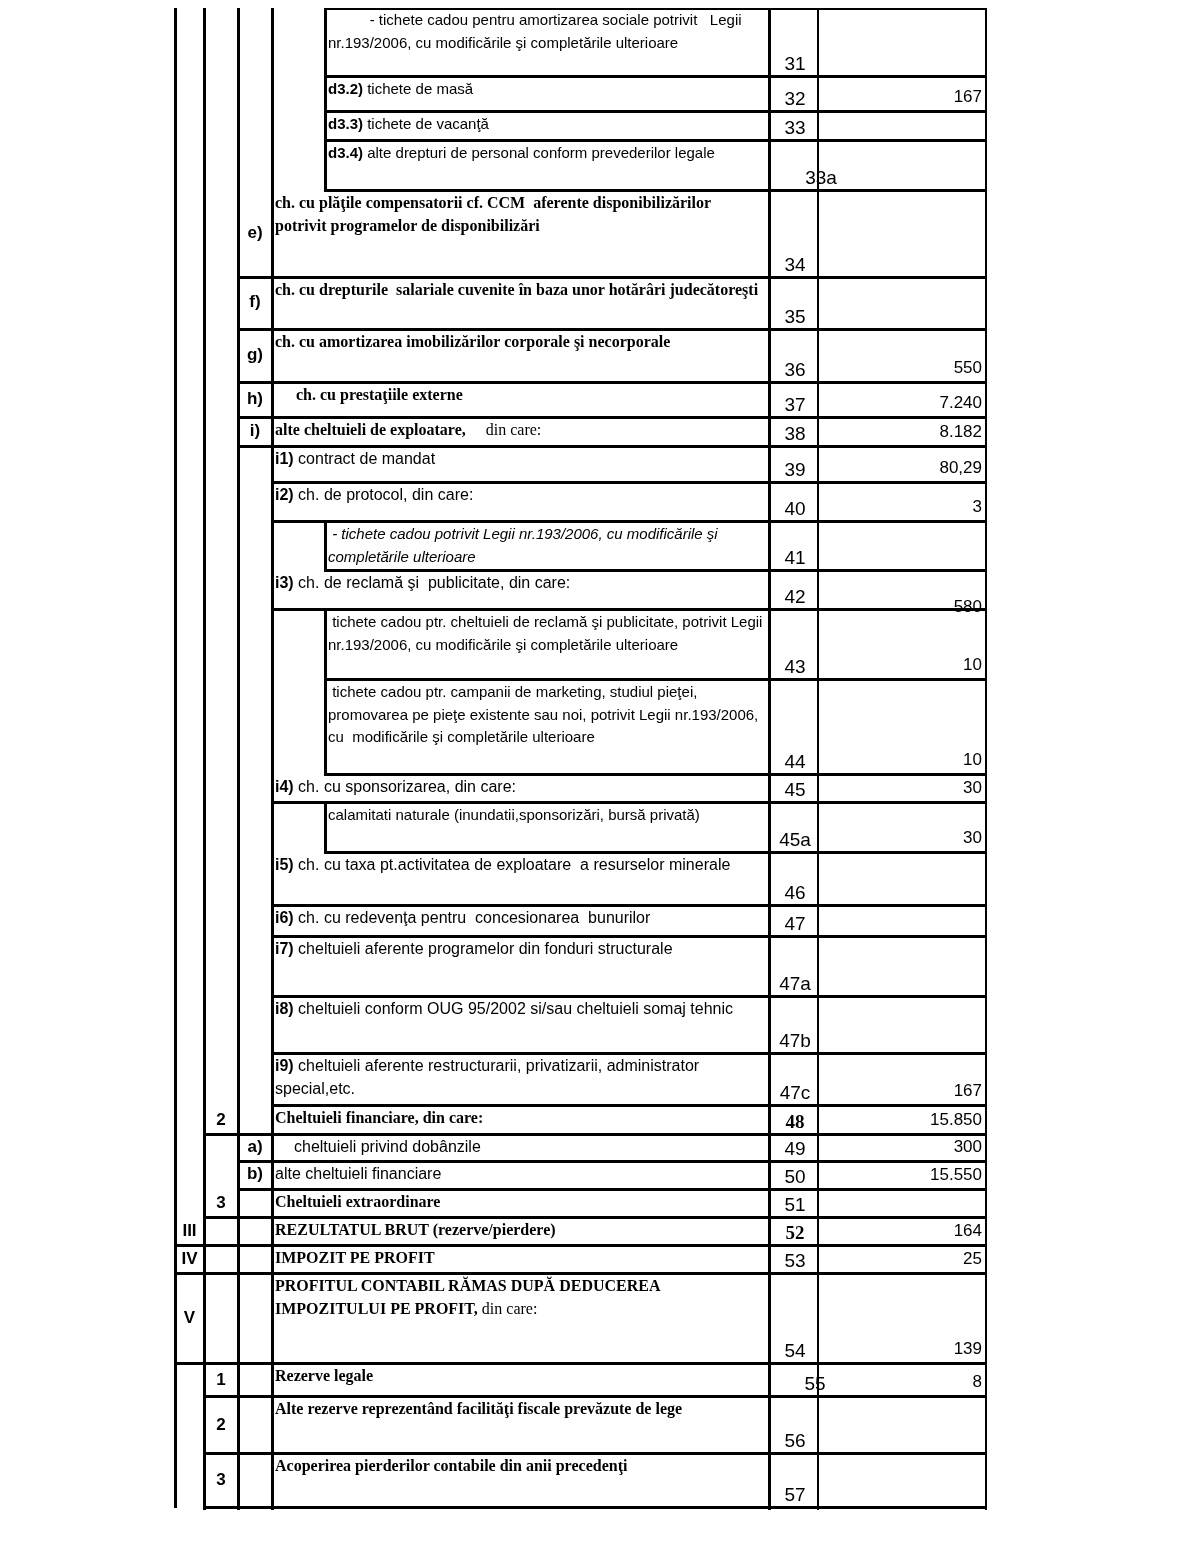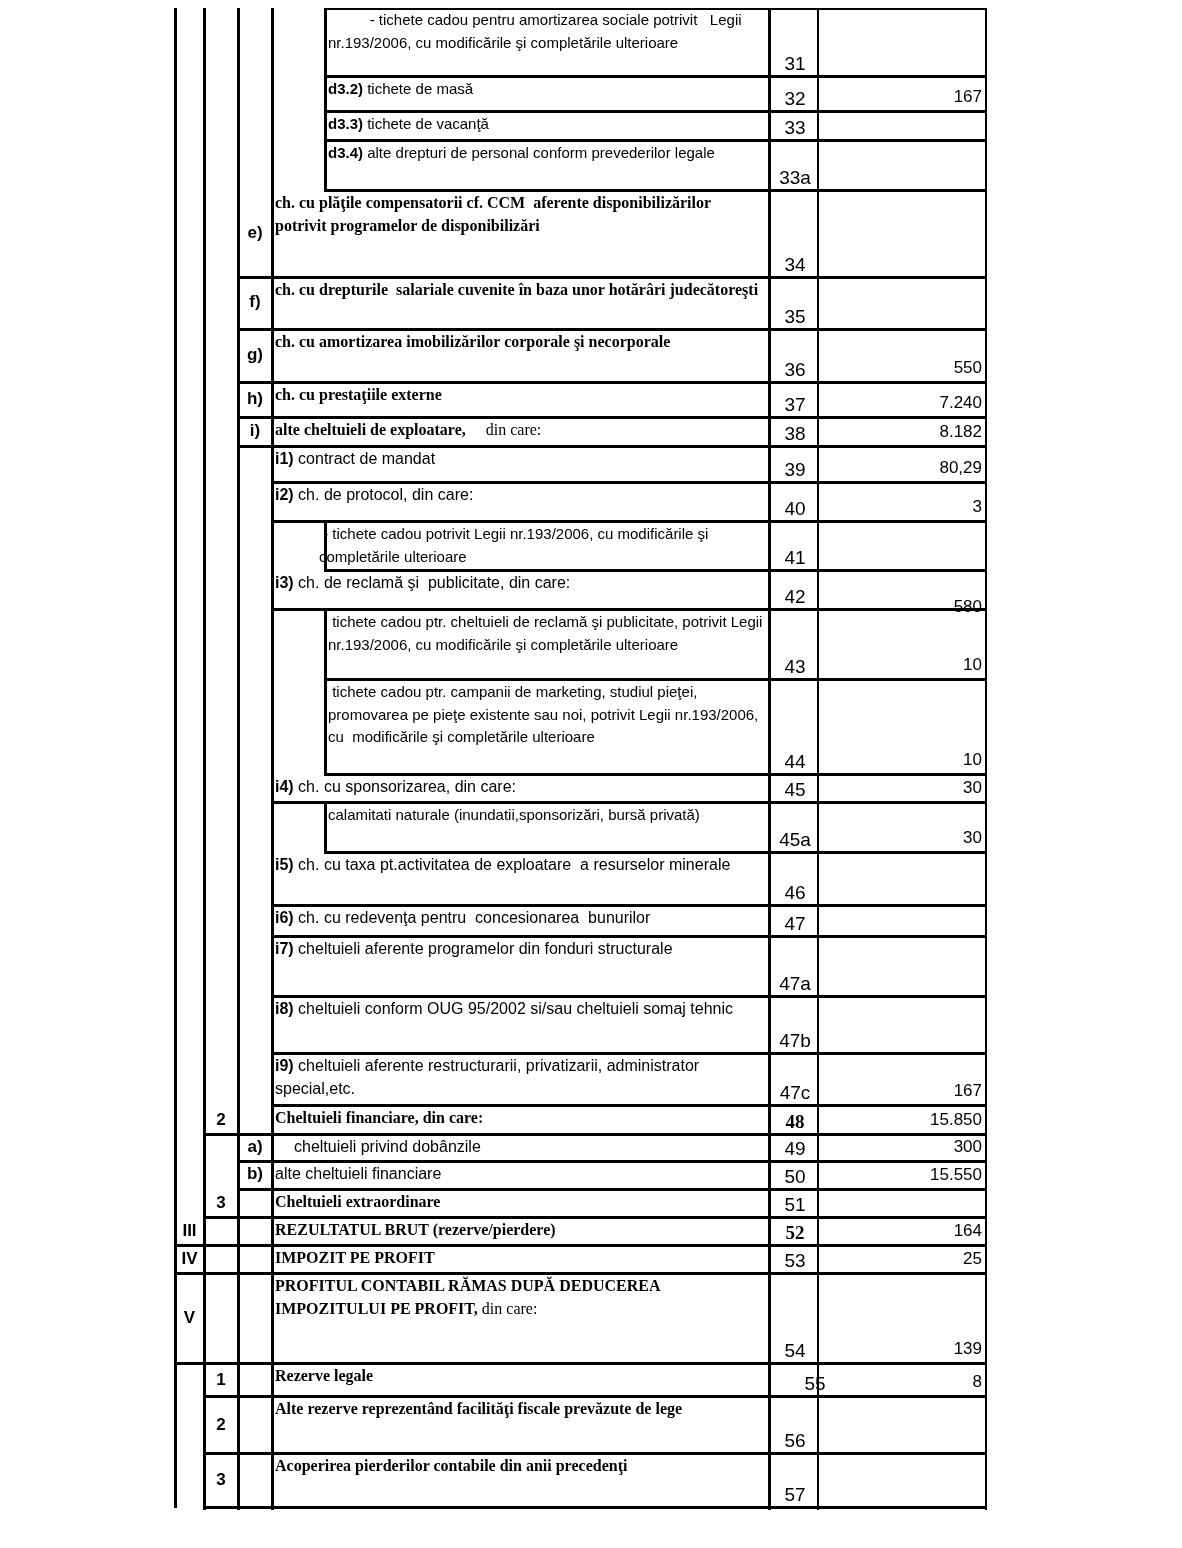--- a/index.html
+++ b/index.html
@@ -43,21 +43,21 @@
     <div class="hl" style="left: 324px; top: 139px; width: 663px; height: 3px;"></div>
     <div class="vl" style="left: 324px; top: 112px; width: 3px; height: 29px;"></div>
     <div class="cell" style="left: 0px; top: 112px; width: 0px; height: 0px;"></div>
     <div class="txt small" style="left: 328px; top: 113px; width: 438px;"><span class="pfx">d3.3)</span><span style="white-space: pre-wrap;"> tichete de vacanţă</span></div>
     <div class="code" style="left: 771px; top: 117px;">33</div>
     <div class="val" style="left: 822px; top: 116px; width: 160px;"></div>
     <div class="hl" style="left: 324px; top: 189px; width: 663px; height: 3px;"></div>
     <div class="vl" style="left: 324px; top: 141px; width: 3px; height: 50px;"></div>
     <div class="cell" style="left: 0px; top: 141px; width: 0px; height: 0px;"></div>
     <div class="txt small" style="left: 328px; top: 142px; width: 438px;"><span class="pfx">d3.4)</span><span style="white-space: pre-wrap;"> alte drepturi de personal conform prevederilor legale</span></div>
-    <div class="code" style="left: 771px; top: 167px;">33a</div>
+    <div class="code" style="left: 771px; top: 167px; padding-left: 26px;">33a</div>
     <div class="val" style="left: 822px; top: 166px; width: 160px;"></div>
     <div class="hl" style="left: 237px; top: 276px; width: 750px; height: 3px;"></div>
     <div class="cell" style="left: 0px; top: 191px; width: 0px; height: 0px;"></div>
     <div class="lbl" style="left: 239px; top: 222.5px; width: 32px;">e)</div>
     <div class="txt b" style="left: 275px; top: 192px; width: 491px;"><span style="white-space: pre-wrap;">ch. cu plăţile compensatorii cf. CCM  aferente disponibilizărilor  potrivit programelor de disponibilizări</span></div>
     <div class="code" style="left: 771px; top: 254px;">34</div>
     <div class="val" style="left: 822px; top: 253px; width: 160px;"></div>
     <div class="hl" style="left: 237px; top: 328px; width: 750px; height: 3px;"></div>
     <div class="cell" style="left: 0px; top: 278px; width: 0px; height: 0px;"></div>
     <div class="lbl" style="left: 239px; top: 292px; width: 32px;">f)</div>
@@ -66,21 +66,21 @@
     <div class="val" style="left: 822px; top: 305px; width: 160px;"></div>
     <div class="hl" style="left: 237px; top: 381px; width: 750px; height: 3px;"></div>
     <div class="cell" style="left: 0px; top: 330px; width: 0px; height: 0px;"></div>
     <div class="lbl" style="left: 239px; top: 344.5px; width: 32px;">g)</div>
     <div class="txt b" style="left: 275px; top: 331px; width: 491px;"><span style="white-space: pre-wrap;">ch. cu amortizarea imobilizărilor corporale şi necorporale</span></div>
     <div class="code" style="left: 771px; top: 359px;">36</div>
     <div class="val" style="left: 822px; top: 358px; width: 160px;">550</div>
     <div class="hl" style="left: 237px; top: 416px; width: 750px; height: 3px;"></div>
     <div class="cell" style="left: 0px; top: 383px; width: 0px; height: 0px;"></div>
     <div class="lbl" style="left: 239px; top: 388.5px; width: 32px;">h)</div>
-    <div class="txt b" style="left: 275px; top: 384px; width: 491px;"><span style="white-space: pre-wrap;">ch. cu prestaţiile externe</span></div>
+    <div class="txt b" style="left: 275px; top: 384px; width: 491px;"><span style="white-space: pre-wrap; padding-left: 21px;">ch. cu prestaţiile externe</span></div>
     <div class="code" style="left: 771px; top: 394px;">37</div>
     <div class="val" style="left: 822px; top: 393px; width: 160px;">7.240</div>
     <div class="hl" style="left: 237px; top: 445px; width: 750px; height: 3px;"></div>
     <div class="cell" style="left: 0px; top: 418px; width: 0px; height: 0px;"></div>
     <div class="lbl" style="left: 239px; top: 420.5px; width: 32px;">i)</div>
     <div class="txt b" style="left: 275px; top: 419px; width: 491px;"><span style="white-space: pre-wrap;">alte cheltuieli de exploatare,</span><span style="font-weight: normal; white-space: pre-wrap;">     din care:</span></div>
     <div class="code" style="left: 771px; top: 423px;">38</div>
     <div class="val" style="left: 822px; top: 422px; width: 160px;">8.182</div>
     <div class="hl" style="left: 271px; top: 481px; width: 716px; height: 3px;"></div>
     <div class="cell" style="left: 0px; top: 447px; width: 0px; height: 0px;"></div>
@@ -88,21 +88,21 @@
     <div class="code" style="left: 771px; top: 459px;">39</div>
     <div class="val" style="left: 822px; top: 458px; width: 160px;">80,29</div>
     <div class="hl" style="left: 271px; top: 520px; width: 716px; height: 3px;"></div>
     <div class="cell" style="left: 0px; top: 483px; width: 0px; height: 0px;"></div>
     <div class="txt" style="left: 275px; top: 484px; width: 491px;"><span class="pfx">i2)</span><span style="white-space: pre-wrap;"> ch. de protocol, din care:</span></div>
     <div class="code" style="left: 771px; top: 498px;">40</div>
     <div class="val" style="left: 822px; top: 497px; width: 160px;">3</div>
     <div class="hl" style="left: 324px; top: 569px; width: 663px; height: 3px;"></div>
     <div class="vl" style="left: 324px; top: 522px; width: 3px; height: 49px;"></div>
     <div class="cell" style="left: 0px; top: 522px; width: 0px; height: 0px;"></div>
-    <div class="txt small" style="left: 319px; top: 523px; width: 438px;"><span style="white-space: pre-wrap;"> - tichete cadou potrivit Legii nr.193/2006, cu modificările şi completările ulterioare</span></div>
+    <div class="txt small" style="left: 328px; top: 523px; width: 438px; font-style: italic;"><span style="white-space: pre-wrap;"> - tichete cadou potrivit Legii nr.193/2006, cu modificările şi completările ulterioare</span></div>
     <div class="code" style="left: 771px; top: 547px;">41</div>
     <div class="val" style="left: 822px; top: 546px; width: 160px;"></div>
     <div class="hl" style="left: 271px; top: 608px; width: 716px; height: 3px;"></div>
     <div class="cell" style="left: 0px; top: 571px; width: 0px; height: 0px;"></div>
     <div class="txt" style="left: 275px; top: 572px; width: 491px;"><span class="pfx">i3)</span><span style="white-space: pre-wrap;"> ch. de reclamă şi  publicitate, din care:</span></div>
     <div class="code" style="left: 771px; top: 586px;">42</div>
     <div class="val" style="left: 822px; top: 597px; width: 160px;">580</div>
     <div class="hl" style="left: 324px; top: 678px; width: 663px; height: 3px;"></div>
     <div class="vl" style="left: 324px; top: 610px; width: 3px; height: 70px;"></div>
     <div class="cell" style="left: 0px; top: 610px; width: 0px; height: 0px;"></div>

